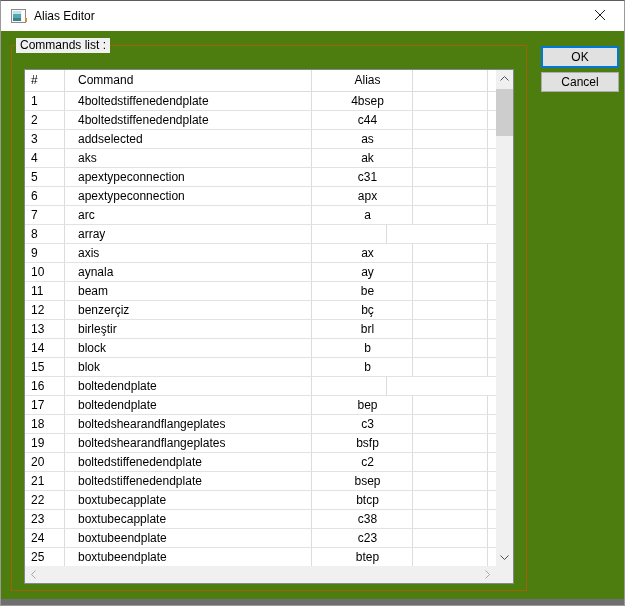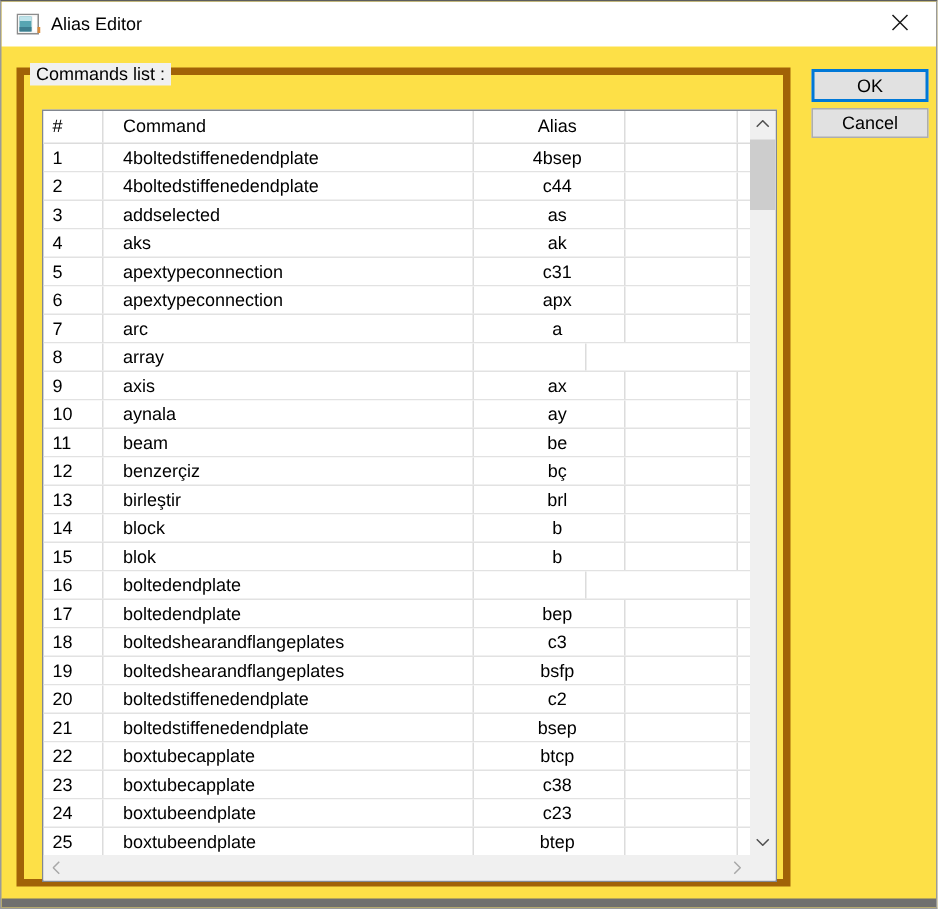--- a/index.html
+++ b/index.html
@@ -1,27 +1,27 @@
 <!DOCTYPE html>
 <html><head>
 <meta charset="utf-8">
 <style>
   html,body{margin:0;padding:0;background:#d4d4d4;}
   *{box-sizing:border-box;}
   .window{
-    position:relative;width:625px;height:606px;background:#fde047;
+    position:relative;width:625px;height:606px;background:#4d7c0f;
     border:1px solid #9a9a9a;border-top-color:#5c5c5c;
     font-family:"Liberation Sans",sans-serif;font-size:12px;color:#000;
     overflow:hidden;
   }
   .titlebar{position:absolute;left:0;top:0;right:0;height:30px;background:#ffffff;}
   .app-icon{position:absolute;left:10px;top:8px;width:16px;height:15px;}
   .title{position:absolute;left:33px;top:0;line-height:30px;}
   .close-btn{position:absolute;right:3px;top:0;width:42px;height:30px;display:flex;align-items:center;justify-content:center;cursor:default;}
-  .groupbox{position:absolute;left:10px;top:44px;width:516px;height:546px;border:5px solid #a16207;}
+  .groupbox{position:absolute;left:10px;top:44px;width:516px;height:546px;border:1px solid #a16207;}
   .group-label{position:absolute;left:4px;top:-8px;background:#f0f0f0;padding:0 4px;line-height:15px;}
   .listview{position:absolute;left:12px;top:23px;width:490px;height:515px;background:#ffffff;border:1px solid #828790;}
   .lv-header{position:absolute;left:0;top:0;right:17px;height:22px;display:flex;border-bottom:1px solid #dcdcdc;background:#ffffff;}
   .lv-header .cell{line-height:21px;}
   .lv-body{position:absolute;left:0;top:22px;right:17px;bottom:17px;overflow:hidden;}
   .row{display:flex;height:19px;border-bottom:1px solid #e2e2e2;background:#ffffff;}
   .cell{border-right:1px solid #dcdcdc;overflow:hidden;white-space:nowrap;line-height:18px;}
   .c0{width:40px;padding-left:6px;}
   .c1{width:247px;padding-left:13px;}
   .c2{width:101px;padding-left:11px;text-align:center;}

